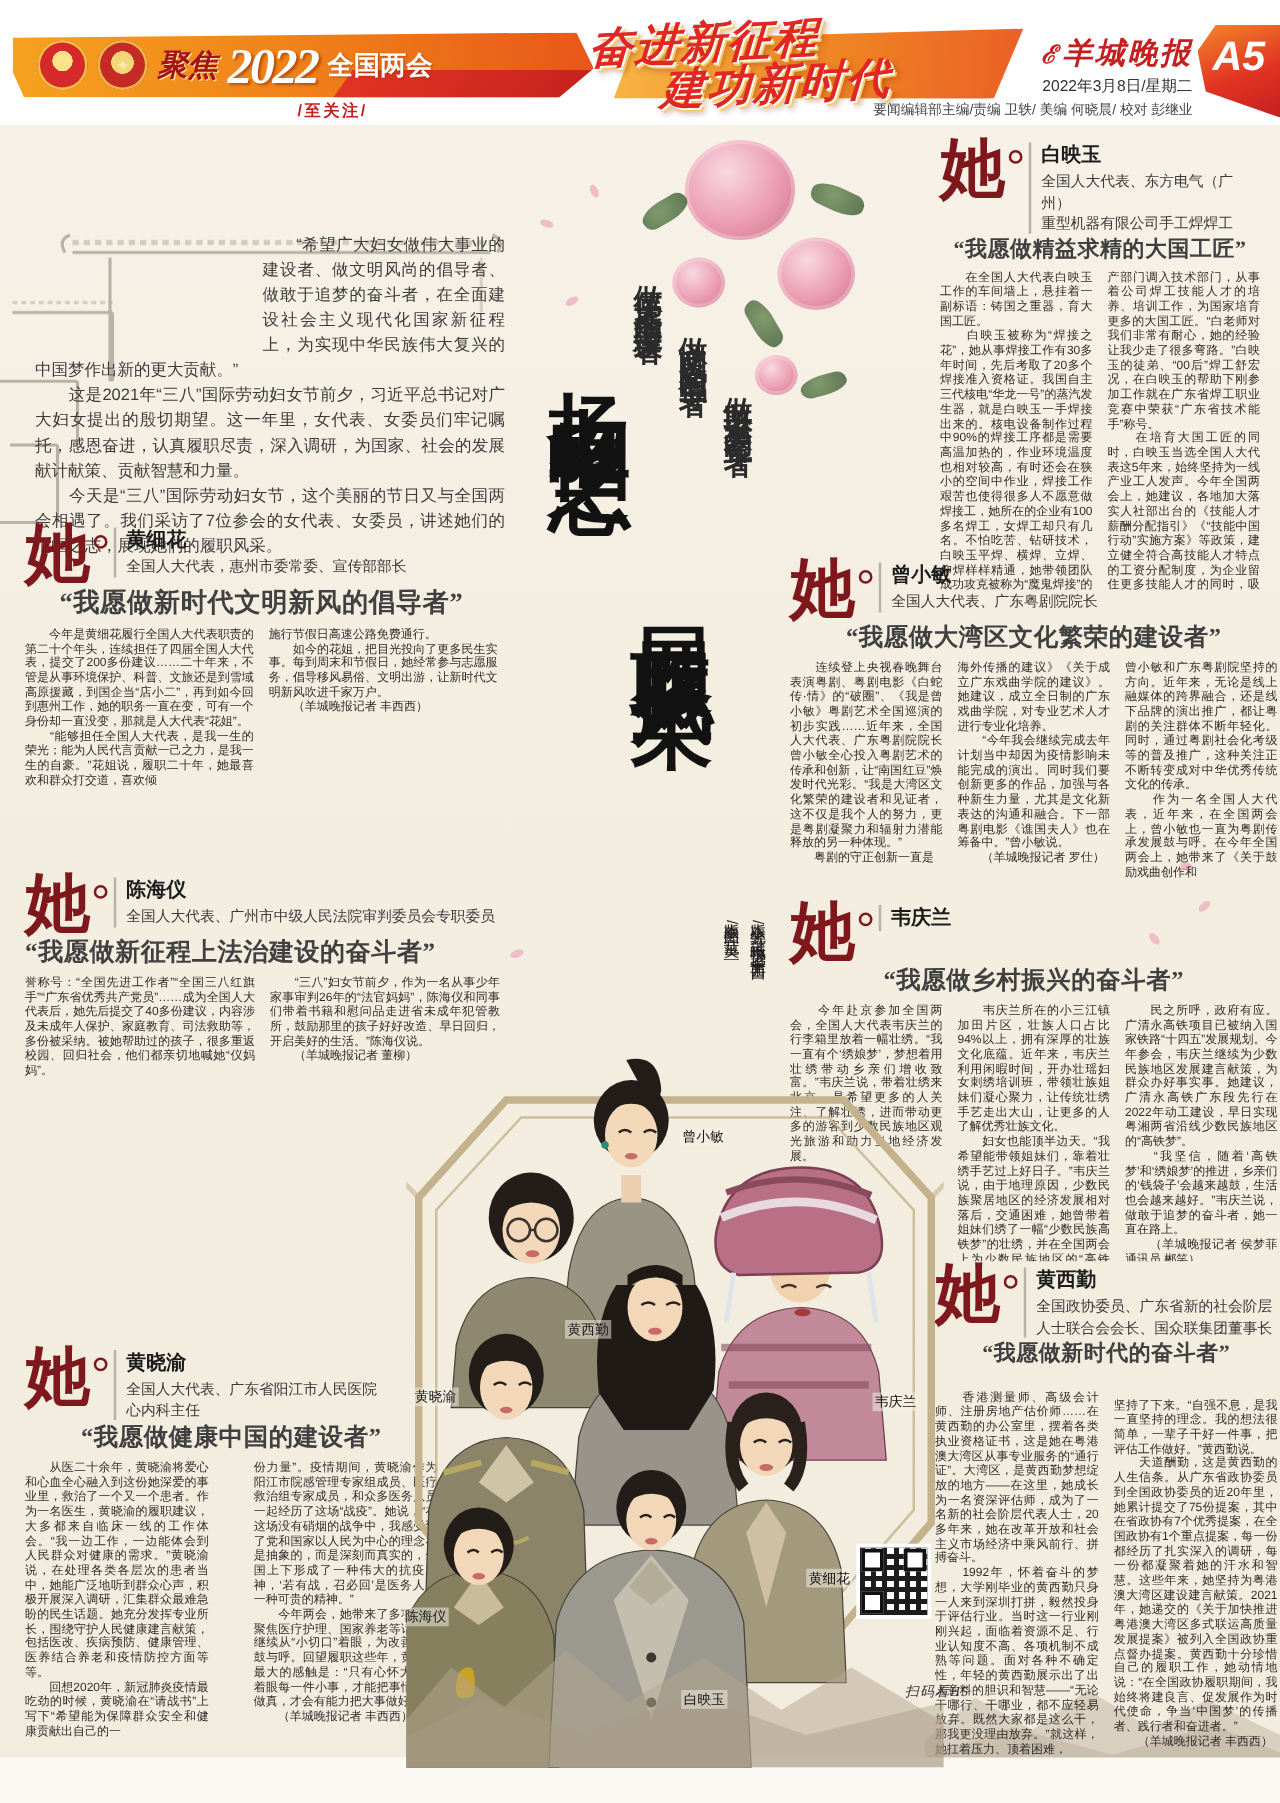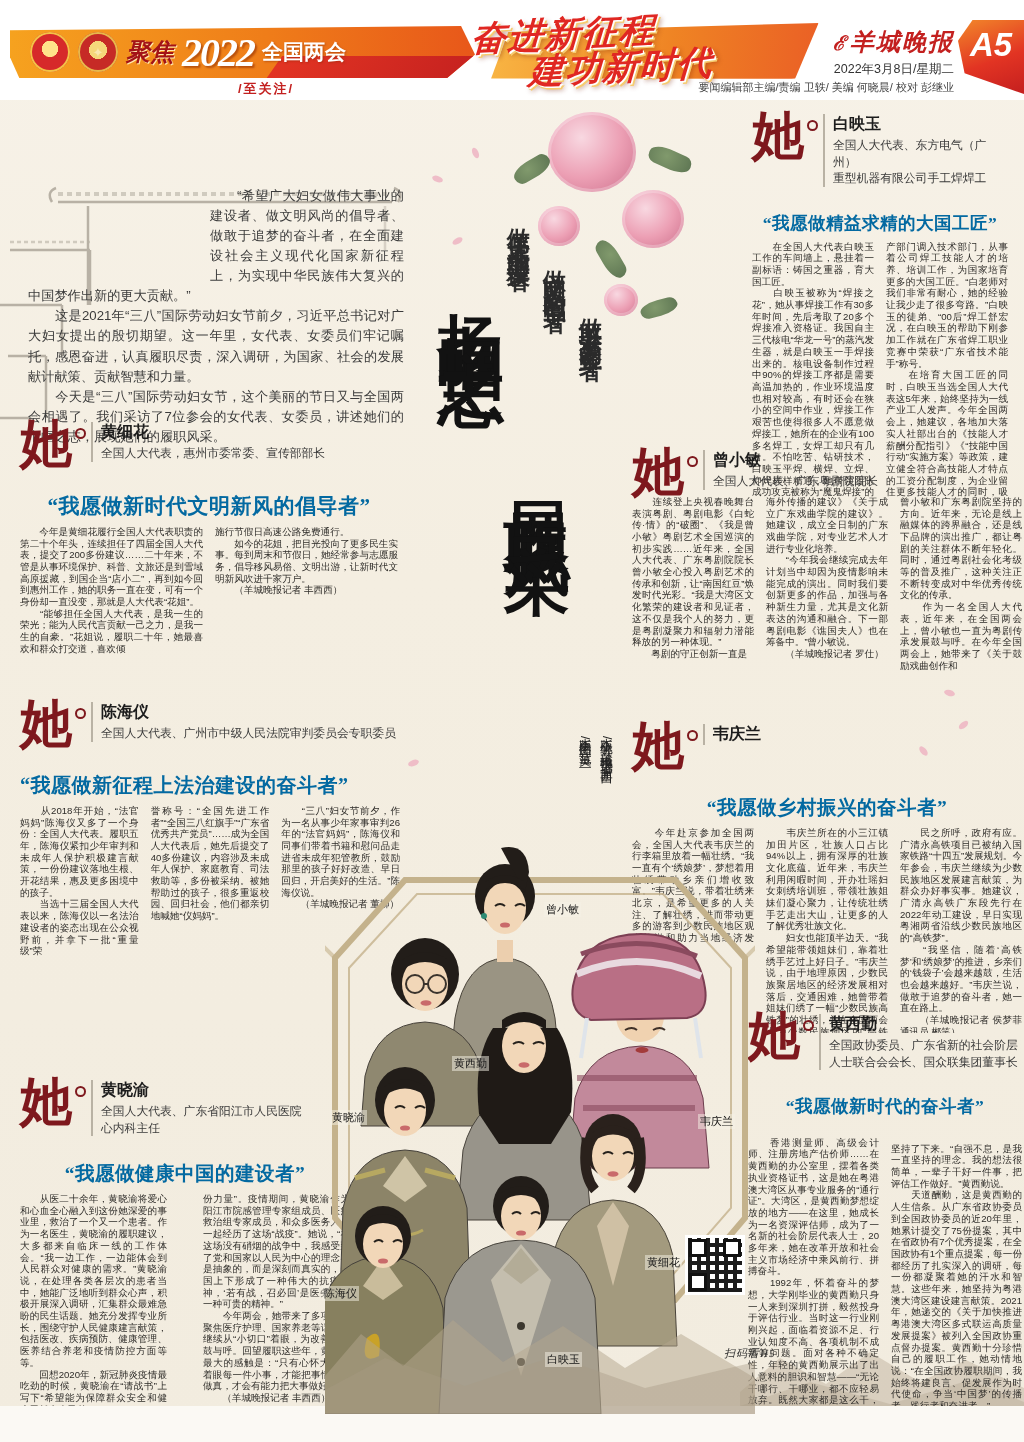--- a/index.html
+++ b/index.html
@@ -62,21 +62,21 @@
   .vcred{position:absolute;writing-mode:vertical-rl;font-size:12.5px;color:#222;letter-spacing:2px;
       white-space:pre-line;z-index:6;line-height:1.7;}
   
   .art{position:absolute;z-index:5;}
   .art-head{display:flex;align-items:flex-start;}
   .she{font-family:"Liberation Serif",serif;font-weight:900;font-size:52px;line-height:.92;color:#7e181d;}
   .ring{width:7px;height:7px;border:2px solid #7e181d;border-radius:50%;margin:8px 5px 0 3px;flex:0 0 auto;}
   .who{border-left:2px solid #b9b2a4;padding-left:8px;margin-top:2px;}
   .nm{font-size:16px;font-weight:800;color:#1c1c1c;}
   .rl{font-size:11.8px;color:#3a3a3a;line-height:1.4;white-space:pre-line;margin-top:2px;}
-  .hl{margin:24px 0 6px 0;font-family:"Liberation Serif",serif;font-weight:900;color:#0369a1;text-align:center;letter-spacing:.5px;}
+  .hl{margin:0 0 6px 0;font-family:"Liberation Serif",serif;font-weight:900;color:#404040;text-align:center;letter-spacing:.5px;}
   .cols{display:flex;gap:12px;overflow:hidden;}
   .col{flex:1;font-size:9.6px;line-height:1.22;color:#2e2c29;text-align:justify;white-space:pre-wrap;overflow:hidden;}
   
   .ilabel{position:absolute;z-index:12;font-size:11px;color:#141414;background:rgba(246,241,229,.5);padding:0 2px;}
   .qr{position:absolute;left:688px;top:1238px;width:54px;height:54px;z-index:12;background:#fff;
       background-image:repeating-linear-gradient(0deg,#1c1c1c 0 4px,transparent 4px 9px),
                        repeating-linear-gradient(90deg,#1c1c1c 0 4px,#fff 4px 9px);
       outline:3px solid #fff;}
   .qr i{position:absolute;width:12px;height:12px;border:3px solid #111;background:#fff;}
   .qr i:nth-child(1){left:1px;top:1px;}.qr i:nth-child(2){right:1px;top:1px;}.qr i:nth-child(3){left:1px;bottom:1px;}
@@ -199,20 +199,21 @@
 
 <article class="art" style="left:632px;top:448px;width:390px;">
   <div class="art-head">
     <span class="she">她</span>
     <span class="ring"></span>
     <div class="who">
       <div class="nm">曾小敏</div>
       <div class="rl">全国人大代表、广东粤剧院院长</div>
     </div>
   </div>
+  <h3 class="hl" style="font-size:19.5px;">“我愿做大湾区文化繁荣的建设者”</h3>
   <div class="cols" style="height:188px;">
     <div class="col">　　连续登上央视春晚舞台表演粤剧、粤剧电影《白蛇传·情》的“破圈”、《我是曾小敏》粤剧艺术全国巡演的初步实践……近年来，全国人大代表、广东粤剧院院长曾小敏全心投入粤剧艺术的传承和创新，让“南国红豆”焕发时代光彩。“我是大湾区文化繁荣的建设者和见证者，这不仅是我个人的努力，更是粤剧凝聚力和辐射力潜能释放的另一种体现。”
 　　粤剧的守正创新一直是</div>
     <div class="col">海外传播的建议》《关于成立广东戏曲学院的建议》。她建议，成立全日制的广东戏曲学院，对专业艺术人才进行专业化培养。
 　　“今年我会继续完成去年计划当中却因为疫情影响未能完成的演出。同时我们要创新更多的作品，加强与各种新生力量，尤其是文化新表达的沟通和融合。下一部粤剧电影《谯国夫人》也在筹备中。”曾小敏说。
 　　（羊城晚报记者 罗仕）</div>
     <div class="col">曾小敏和广东粤剧院坚持的方向。近年来，无论是线上融媒体的跨界融合，还是线下品牌的演出推广，都让粤剧的关注群体不断年轻化。同时，通过粤剧社会化考级等的普及推广，这种关注正不断转变成对中华优秀传统文化的传承。
 　　作为一名全国人大代表，近年来，在全国两会上，曾小敏也一直为粤剧传承发展鼓与呼。在今年全国两会上，她带来了《关于鼓励戏曲创作和</div>
   </div>
 </article>
@@ -221,22 +222,20 @@
   <div class="art-head">
     <span class="she">她</span>
     <span class="ring"></span>
     <div class="who">
       <div class="nm">陈海仪</div>
       <div class="rl">全国人大代表、广州市中级人民法院审判委员会专职委员</div>
     </div>
   </div>
   <h3 class="hl" style="font-size:20px;text-align:left;">“我愿做新征程上法治建设的奋斗者”</h3>
   <div class="cols" style="height:268px;">
-    <div class="col">　　从2018年开始，“法官妈妈”陈海仪又多了一个身份：全国人大代表。履职五年，陈海仪紧扣少年审判和未成年人保护积极建言献策，一份份建议落地生根、开花结果，惠及更多困境中的孩子。
-　　当选十三届全国人大代表以来，陈海仪以一名法治建设者的姿态出现在公众视野前，并拿下一批“重量级”荣</div>
     <div class="col">誉称号：“全国先进工作者”“全国三八红旗手”“广东省优秀共产党员”……成为全国人大代表后，她先后提交了40多份建议，内容涉及未成年人保护、家庭教育、司法救助等，多份被采纳。被她帮助过的孩子，很多重返校园、回归社会，他们都亲切地喊她“仪妈妈”。</div>
     <div class="col">　　“三八”妇女节前夕，作为一名从事少年家事审判26年的“法官妈妈”，陈海仪和同事们带着书籍和慰问品走进省未成年犯管教所，鼓励那里的孩子好好改造、早日回归，开启美好的生活。”陈海仪说。
 　　（羊城晚报记者 董柳）</div>
   </div>
 </article>
 
 <article class="art" style="left:632px;top:722px;width:390px;">
   <div class="art-head">
     <span class="she">她</span>
     <span class="ring"></span>

